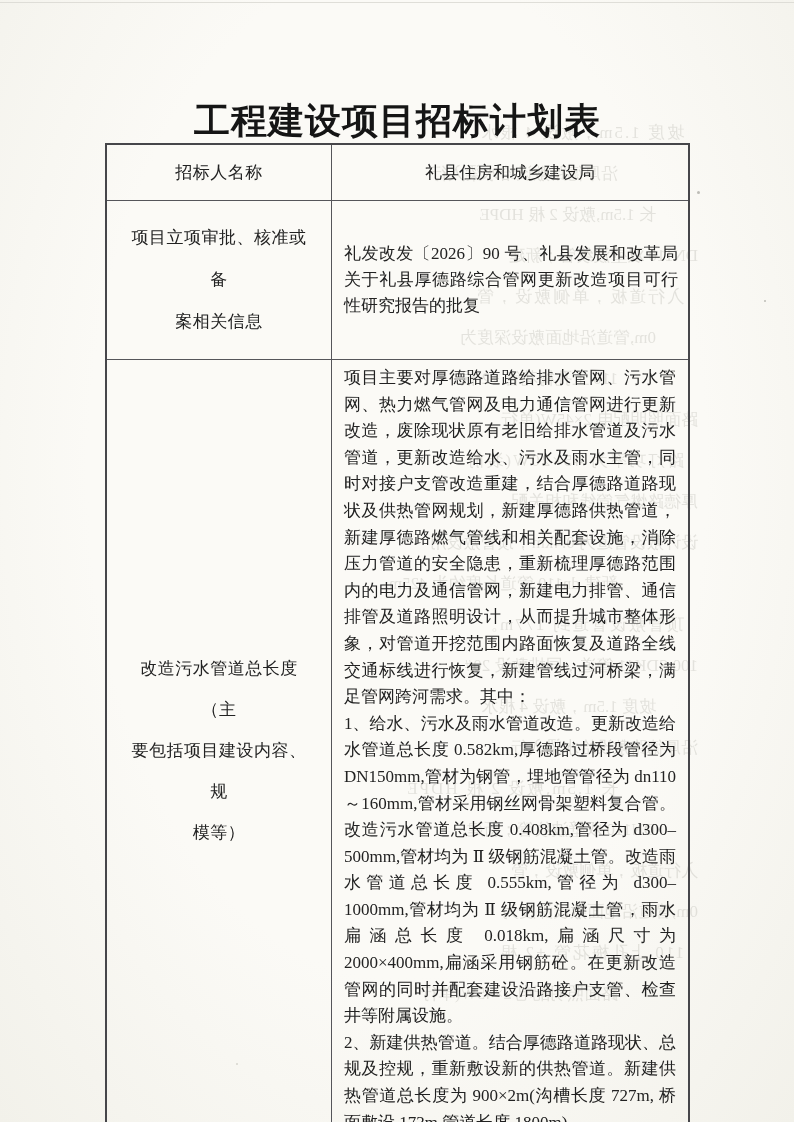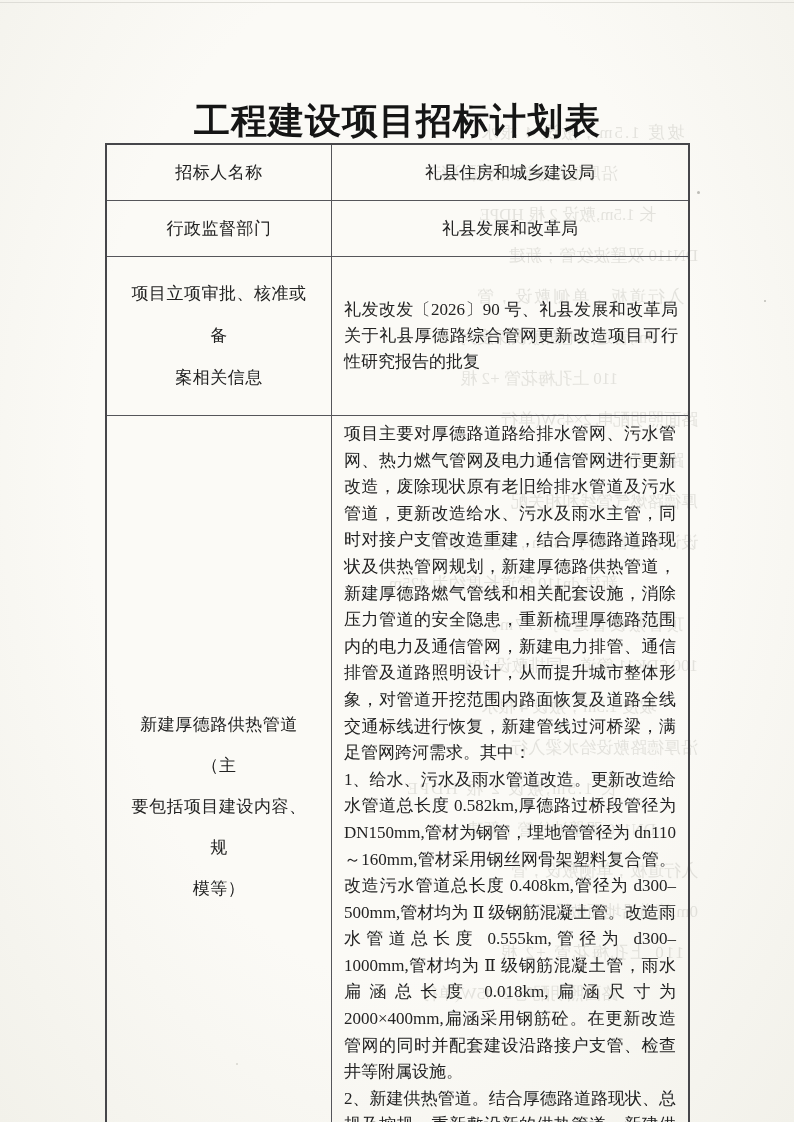--- a/index.html
+++ b/index.html
@@ -112,37 +112,33 @@
     </div>
 
   <div class="doc-title">工程建设项目招标计划表</div>
 
   <table class="bid-table">
     <tbody>
         <tr class="r1">
       <td class="col-label label-cell">招标人名称</td>
       <td class="value-cell-center">礼县住房和城乡建设局</td>
     </tr>
-    <tr class="r3">
-      <td class="col-label label-cell">行政监督部门</td>
-      <td class="value-cell-center">礼县发展和改革局</td>
-    </tr>
     <tr class="r4">
       <td class="col-label label-cell">
         <div class="label-lines label-lines-r4">
           <div>项目立项审批、核准或备</div>
           <div>案相关信息</div>
         </div>
       </td>
       <td class="value-cell-text">礼发改发〔2026〕90 号、礼县发展和改革局关于礼县厚德路综合管网更新改造项目可行性研究报告的批复</td>
     </tr>
     <tr class="r5">
       <td class="col-label label-cell">
         <div class="label-lines">
-          <div>新建厚德路供热管道（主</div>
+          <div>改造污水管道总长度（主</div>
           <div>要包括项目建设内容、规</div>
           <div>模等）</div>
         </div>
       </td>
       <td class="value-cell-long">
         <p><span>项目主要对厚德路道路给排水管网、污水管网、热力燃气管网及电力通信管网进行更新改造，废除现状原有老旧给排水管道及污水管道，更新改造给水、污水及雨水主管，同时对接户支管改造重建，结合厚德路道路现状及供热管网规划，新建厚德路供热管道，新建厚德路燃气管线和相关配套设施，消除压力管道的安全隐患，重新梳理厚德路范围内的电力及通信管网，新建电力排管、通信排管及道路照明设计，从而提升城市整体形象，对管道开挖范围内路面恢复及道路全线交通标线进行恢复，新建管线过河桥梁，满足管网跨河需求。其中：</span></p>
         <p><span class="lead-bold">1、给水、污水及雨水管道改造</span><span>。更新改造给水管道总长度 0.582km,厚德路过桥段管径为 DN150mm,管材为钢管，埋地管管径为 dn110～160mm,管材采用钢丝网骨架塑料复合管。改造污水管道总长度 0.408km,管径为 d300–500mm,管材均为 Ⅱ 级钢筋混凝土管。改造雨水管道总长度 0.555km,管径为 d300–1000mm,管材均为 Ⅱ 级钢筋混凝土管，雨水扁涵总长度 0.018km,扁涵尺寸为 2000×400mm,扁涵采用钢筋砼。在更新改造管网的同时并配套建设沿路接户支管、检查井等附属设施。</span></p>
         <p><span class="lead-bold">2、新建供热管道</span><span>。结合厚德路道路现状、总规及控规，重新敷设新的供热管道。新建供热管道总长度为 900×2m(沟槽长度 727m, 桥面敷设 173m,管道长度 1800m)。</span></p>
       </td>
     </tr>

